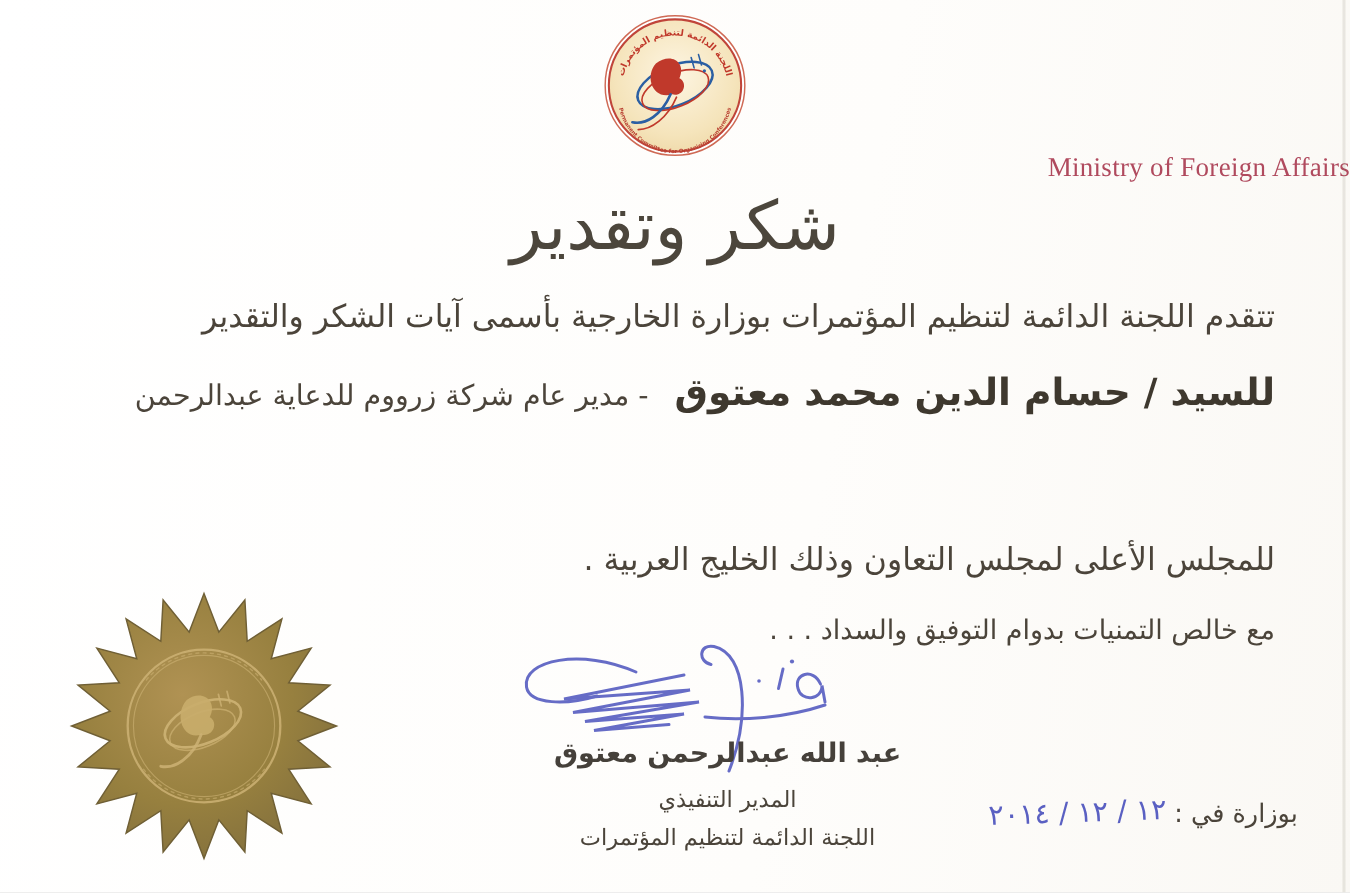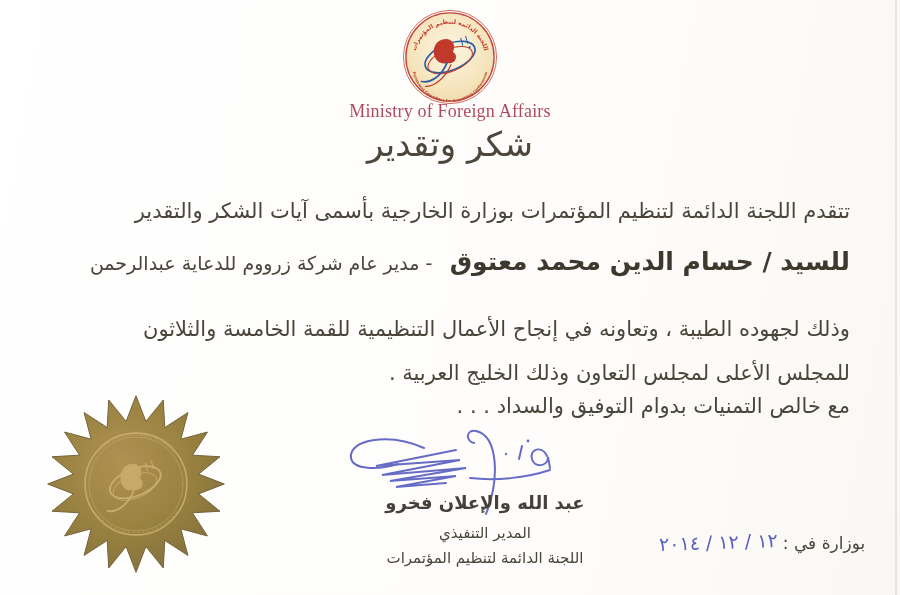--- a/index.html
+++ b/index.html
@@ -12,43 +12,43 @@
     font-family:"DejaVu Sans",sans-serif;
     color:#4b443a;
   }
   .scan-edge{
     position:absolute;right:3px;top:0;width:2px;height:100%;
     background:rgba(120,110,95,.14);
   }
   .emblem{position:absolute;left:401px;top:8px;width:98px;height:98px;}
   .ministry{
     position:absolute;left:0;top:101px;width:900px;
-    text-align:center;
+    text-align:right;
     font-family:"Liberation Serif",serif;
     font-size:18px;letter-spacing:.2px;
     color:#b04a5e;
   }
   .cert-title{
     position:absolute;left:0;top:124px;width:900px;
     text-align:center;direction:rtl;
-    font-size:34px;color:#4c463c;
+    font-size:45px;color:#4c463c;
     letter-spacing:1px;
   }
   .bodyline{
     position:absolute;left:50px;width:800px;
     text-align:right;direction:rtl;
     color:#4b443a;
   }
   .l1{top:199px;font-size:21px;}
   .l2{top:247px;font-size:20px;}
   .l2 .bold-name{font-weight:bold;font-size:25px;color:#3e382e;margin-left:11px;}
   .l2 .rest{font-size:19px;}
   .l3{top:317px;font-size:21px;}
   .l4{top:361px;font-size:21px;}
-  .l5{top:394px;font-size:21px;}
+  .l5{top:410px;font-size:18px;}
   .sig-block{
     position:absolute;left:350px;top:492px;width:270px;
     text-align:center;direction:rtl;
   }
   .sig-name{font-size:18px;font-weight:bold;color:#45403a;}
   .sig-title{margin-top:11px;font-size:15px;color:#4b443a;}
   .sig-org{margin-top:7px;font-size:15px;color:#4b443a;}
   .sig-scribble{position:absolute;left:338px;top:426px;width:235px;height:92px;}
   .date-line{
     position:absolute;left:640px;top:531px;width:240px;
@@ -99,39 +99,38 @@
 
   <div class="cert-title">شكر وتقدير</div>
 
   <div class="bodyline l1">تتقدم اللجنة الدائمة لتنظيم المؤتمرات بوزارة الخارجية بأسمى آيات الشكر والتقدير</div>
 
   <div class="bodyline l2">
     <span class="bold-name">للسيد / حسام الدين محمد معتوق</span>
     <span class="rest">- مدير عام شركة زرووم للدعاية عبدالرحمن</span>
   </div>
 
-  <div class="bodyline l3">وذلك لجهوده الطيبة ، وتعاونه في إنجاح الأعمال التنظيمية للقمة الخامسة والثلاثون</div>
   <div class="bodyline l4">للمجلس الأعلى لمجلس التعاون وذلك الخليج العربية .</div>
   <div class="bodyline l5">مع خالص التمنيات بدوام التوفيق والسداد . . .</div>
 
   <svg class="sig-scribble" viewBox="0 0 235 92">
     <g fill="none" stroke="#5a60c2" stroke-width="2" stroke-linecap="round" opacity="0.92">
       <path d="M 86,22 C 50,6 10,14 13,32 C 15,44 40,44 60,38"></path>
       <path d="M 118,24 L 38,40 L 122,34 L 44,49 L 128,42 L 52,55 L 118,50 L 58,61 L 108,57"></path>
       <path d="M 148,88 C 162,52 160,10 138,5 C 128,3 127,15 136,17"></path>
       <path d="M 209,30 C 204,19 191,23 194,33 C 196,42 210,41 210,31 L 212,42"></path>
       <path d="M 212,44 C 188,52 158,55 132,52"></path>
       <path d="M 184,20 L 181,33"></path>
       <circle cx="190" cy="15" r="1.4" fill="#5a60c2" stroke="none"></circle>
       <circle cx="168" cy="28" r="1.2" fill="#5a60c2" stroke="none"></circle>
     </g>
   </svg>
 
   <div class="sig-block">
-    <div class="sig-name">عبد الله والإعلان فخرو</div>
+    <div class="sig-name">عبد الله عبدالرحمن معتوق</div>
     <div class="sig-title">المدير التنفيذي</div>
     <div class="sig-org">اللجنة الدائمة لتنظيم المؤتمرات</div>
   </div>
 
   <div class="date-line">
     <span>بوزارة في :</span>
     <span class="date-value">١٢ / ١٢ / ٢٠١٤</span>
   </div>
 
   <svg class="seal" viewBox="-100 -100 200 200">

